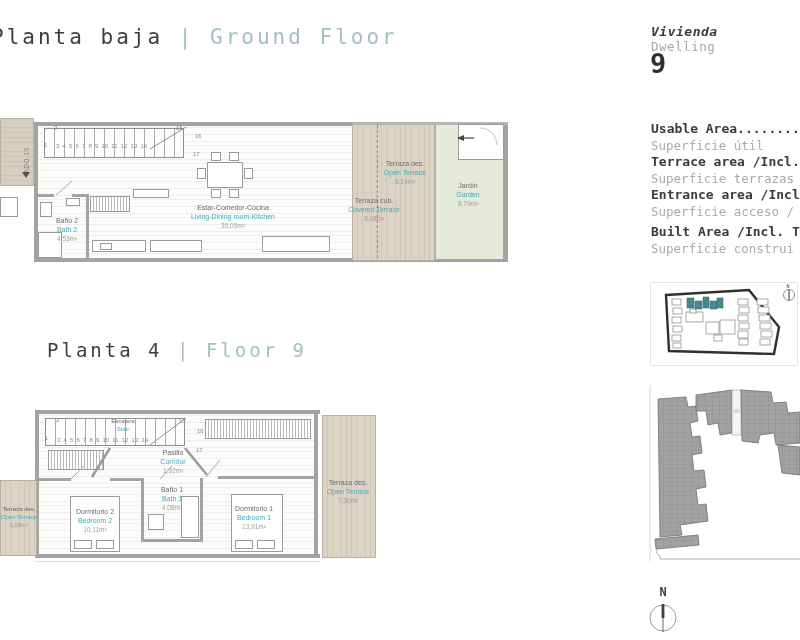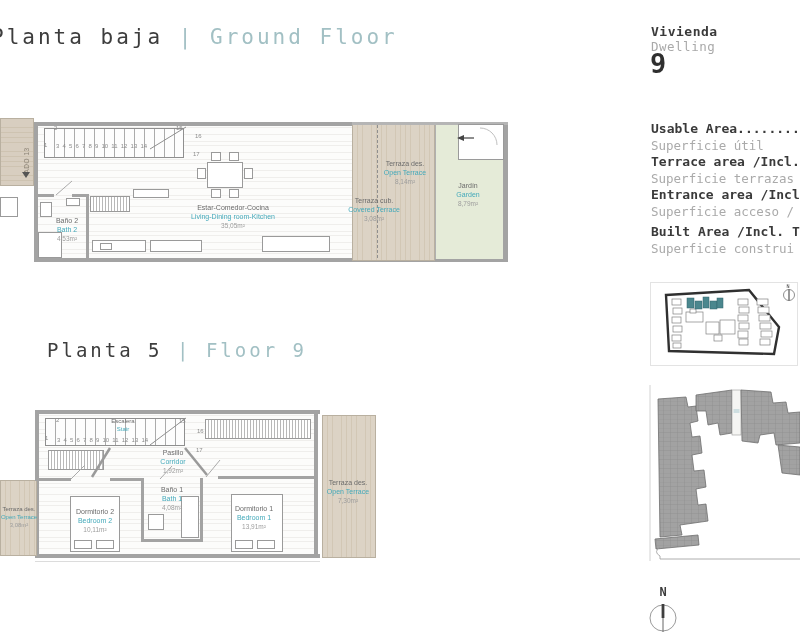--- a/index.html
+++ b/index.html
@@ -35,38 +35,38 @@
   .plan-label.small div{font-size:6px;line-height:8px;}
   .plan-label.small .l-ar{font-size:6px;}
   .snum{position:absolute;font-size:6px;color:#8c8c8c;white-space:nowrap;}
   .srow{letter-spacing:0;word-spacing:1.5px;}
   .entry-code{position:absolute;font-size:6.5px;color:#8b8274;letter-spacing:.5px;
               transform:rotate(-90deg);transform-origin:center;white-space:nowrap;}
   .tri-down{position:absolute;width:0;height:0;border-left:4px solid transparent;
             border-right:4px solid transparent;border-top:6px solid #555;}
   
   .sb-mono{font-family:"DejaVu Sans Mono",monospace;white-space:nowrap;}
-  .dw-es{position:absolute;left:651px;top:24px;font-size:13px;font-weight:bold;color:#3a3a3a;letter-spacing:.5px;}
+  .dw-es{position:absolute;left:651px;top:24px;font-size:13px;font-weight:bold;color:#3a3a3a;letter-spacing:.5px;font-style:italic;}
   .dw-en{position:absolute;left:651px;top:39px;font-size:12.5px;color:#a9a9a9;letter-spacing:.5px;}
   .dw-no{position:absolute;left:650px;top:48px;font-size:27px;font-weight:bold;color:#2f2f2f;}
   .areas{position:absolute;left:651px;top:121px;width:200px;}
   .area-en{font-family:"DejaVu Sans Mono",monospace;font-size:13px;font-weight:bold;color:#3a3a3a;
            white-space:nowrap;line-height:16.5px;}
   .area-es{font-family:"DejaVu Sans Mono",monospace;font-size:12.5px;color:#aaaaaa;
            white-space:nowrap;line-height:16.5px;}
   .gap-top{margin-top:4px;}
   .north-n{position:absolute;font-family:"DejaVu Sans Mono",monospace;font-size:12px;font-weight:bold;
            color:#3d3d3d;transform:translateX(-50%);}
 </style>
 </head>
 <body>
 
 <div class="h1" style="left:-9px;top:25px;font-size:21px;"><span>Planta baja</span> <span class="accent">|</span> <span class="accent">Ground Floor</span></div>
 
-<div class="h1" style="left:47px;top:339px;font-size:19px;"><span>Planta 5</span> <span class="accent">|</span> <span class="accent">Floor 9</span></div>
+<div class="h1" style="left:47px;top:339px;font-size:19px;"><span>Planta 4</span> <span class="accent">|</span> <span class="accent">Floor 9</span></div>
 
 <div class="abs" style="left:0;top:116px;width:512px;height:154px;">
 
   <div class="terrace-h" style="left:0;top:2px;width:34px;height:68px;"></div>
   <div class="furn" style="left:0;top:81px;width:18px;height:20px;"></div>
 
   <div class="floor" style="left:36px;top:8px;width:316px;height:136px;"></div>
   <div class="wall" style="left:34px;top:6px;width:320px;height:4px;"></div>
   <div class="wall" style="left:34px;top:142px;width:472px;height:4px;"></div>
   <div class="wall" style="left:34px;top:6px;width:4px;height:140px;"></div>

